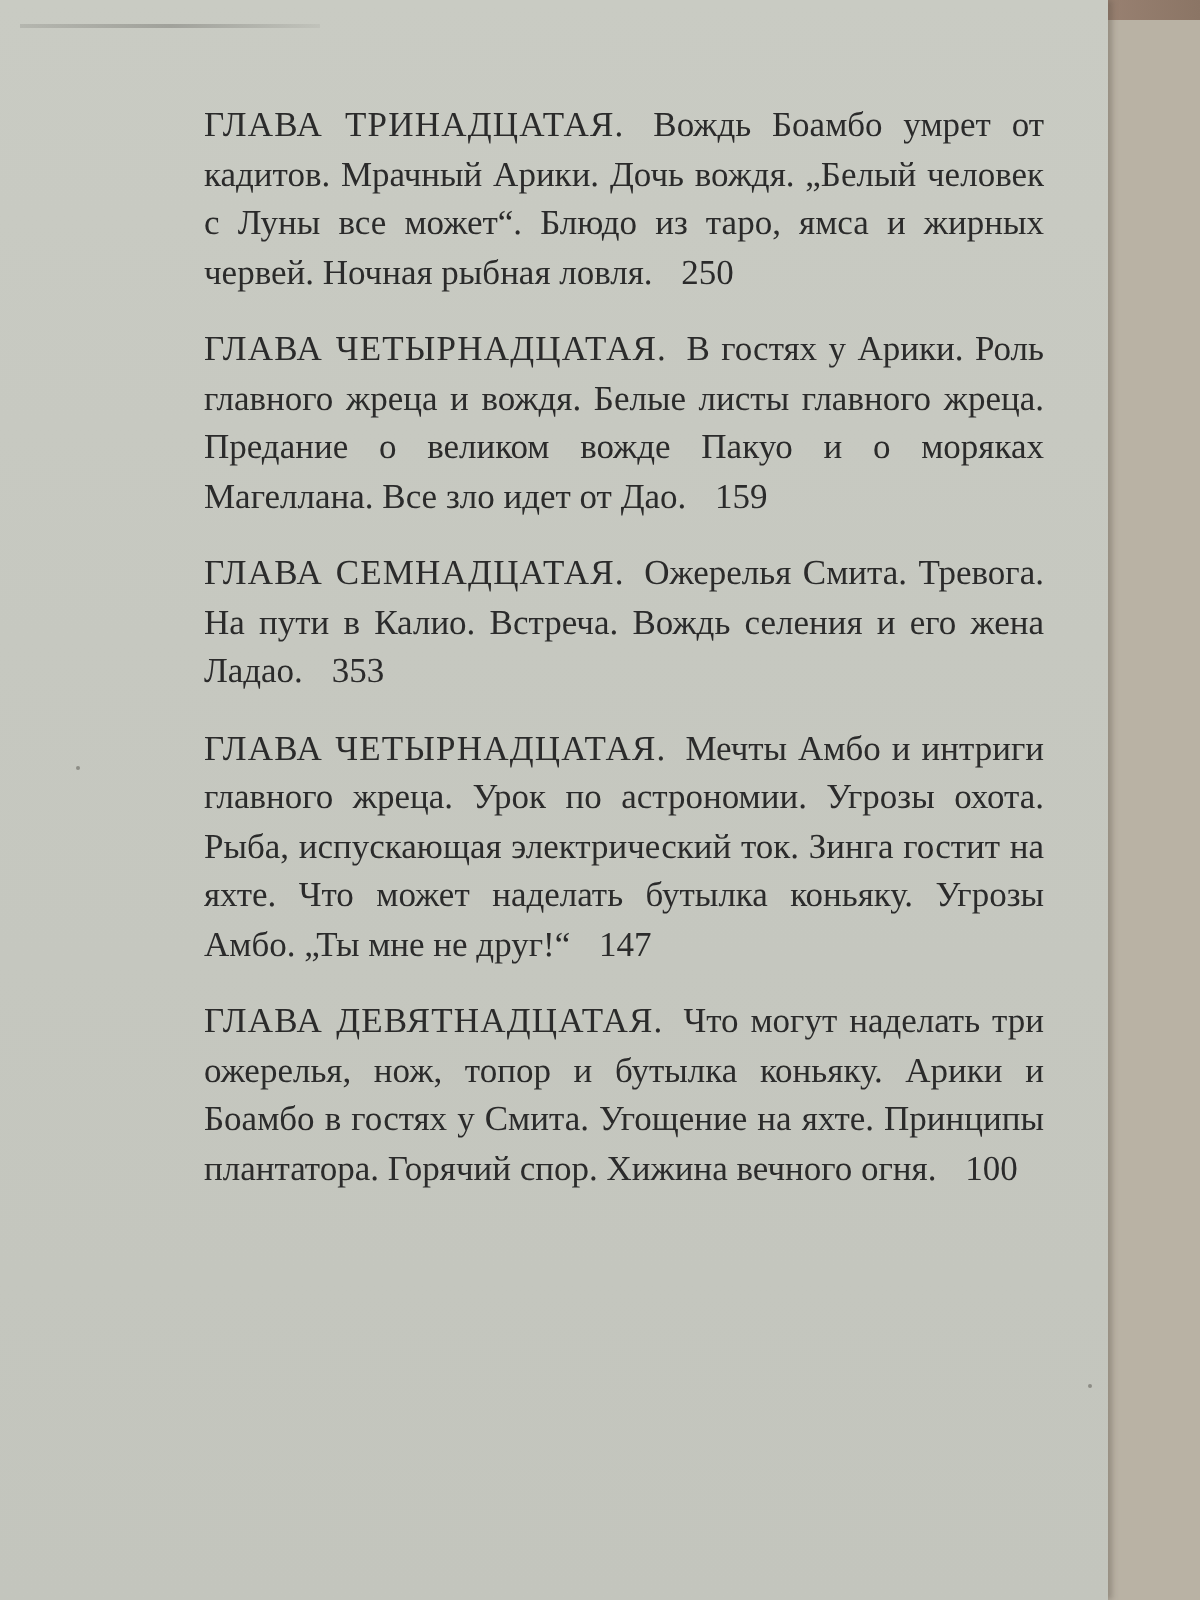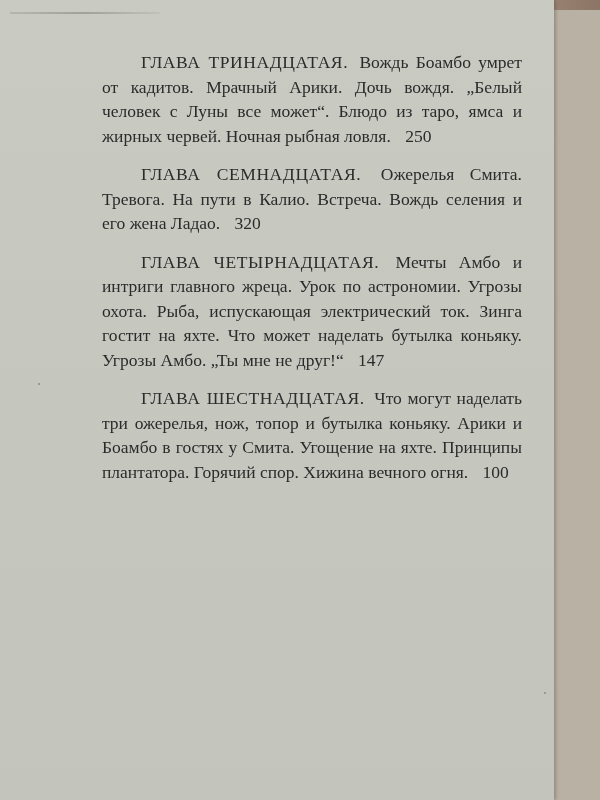--- a/index.html
+++ b/index.html
@@ -41,21 +41,20 @@
     }
     .entry {
       margin: 0;
       text-align: justify;
       text-align-last: left;
     }
     .entry + .entry { margin-top: 14px; }
     .heading {
       letter-spacing: 0.6px;
       margin-right: 4px;
-      margin-left: 39px;
     }
     .page-num { margin-left: 10px; }
     .speck {
       position: absolute;
       width: 2px; height: 2px; border-radius: 50%;
       background: #8d8d86;
     }
   </style>
 </head>
 <body>
@@ -67,29 +66,34 @@
   <div class="speck" style="left:38px; top:383px;"></div>
   <div class="speck" style="left:544px; top:692px;"></div>
 
   <div class="toc">
     <p class="entry">
       <span class="heading">ГЛАВА ТРИНАДЦАТАЯ.</span>
       <span>Вождь Боамбо умрет от кадитов. Мрачный Арики. Дочь вождя. „Белый человек с Луны все может“. Блюдо из таро, ямса и жирных червей. Ночная рыбная ловля.</span>
       <span class="page-num">250</span>
     </p>
     <p class="entry">
+      <span class="heading">ГЛАВА ЧЕТЫРНАДЦАТАЯ.</span>
+      <span>В гостях у Арики. Роль главного жреца и вождя. Белые листы главного жреца. Предание о великом вожде Пакуо и о моряках Магеллана. Все зло идет от Дао.</span>
+      <span class="page-num">159</span>
+    </p>
+    <p class="entry">
       <span class="heading">ГЛАВА СЕМНАДЦАТАЯ.</span>
       <span>Ожерелья Смита. Тревога. На пути в Калио. Встреча. Вождь селения и его жена Ладао.</span>
-      <span class="page-num">320</span>
+      <span class="page-num">353</span>
     </p>
     <p class="entry">
       <span class="heading">ГЛАВА ЧЕТЫРНАДЦАТАЯ.</span>
       <span>Мечты Амбо и интриги главного жреца. Урок по астрономии. Угрозы охота. Рыба, испускающая электрический ток. Зинга гостит на яхте. Что может наделать бутылка коньяку. Угрозы Амбо. „Ты мне не друг!“</span>
       <span class="page-num">147</span>
     </p>
     <p class="entry">
-      <span class="heading">ГЛАВА ШЕСТНАДЦАТАЯ.</span>
+      <span class="heading">ГЛАВА ДЕВЯТНАДЦАТАЯ.</span>
       <span>Что могут наделать три ожерелья, нож, топор и бутылка коньяку. Арики и Боамбо в гостях у Смита. Угощение на яхте. Принципы плантатора. Горячий спор. Хижина вечного огня.</span>
       <span class="page-num">100</span>
     </p>
 
   </div>
 </div>
 
 </body></html>

